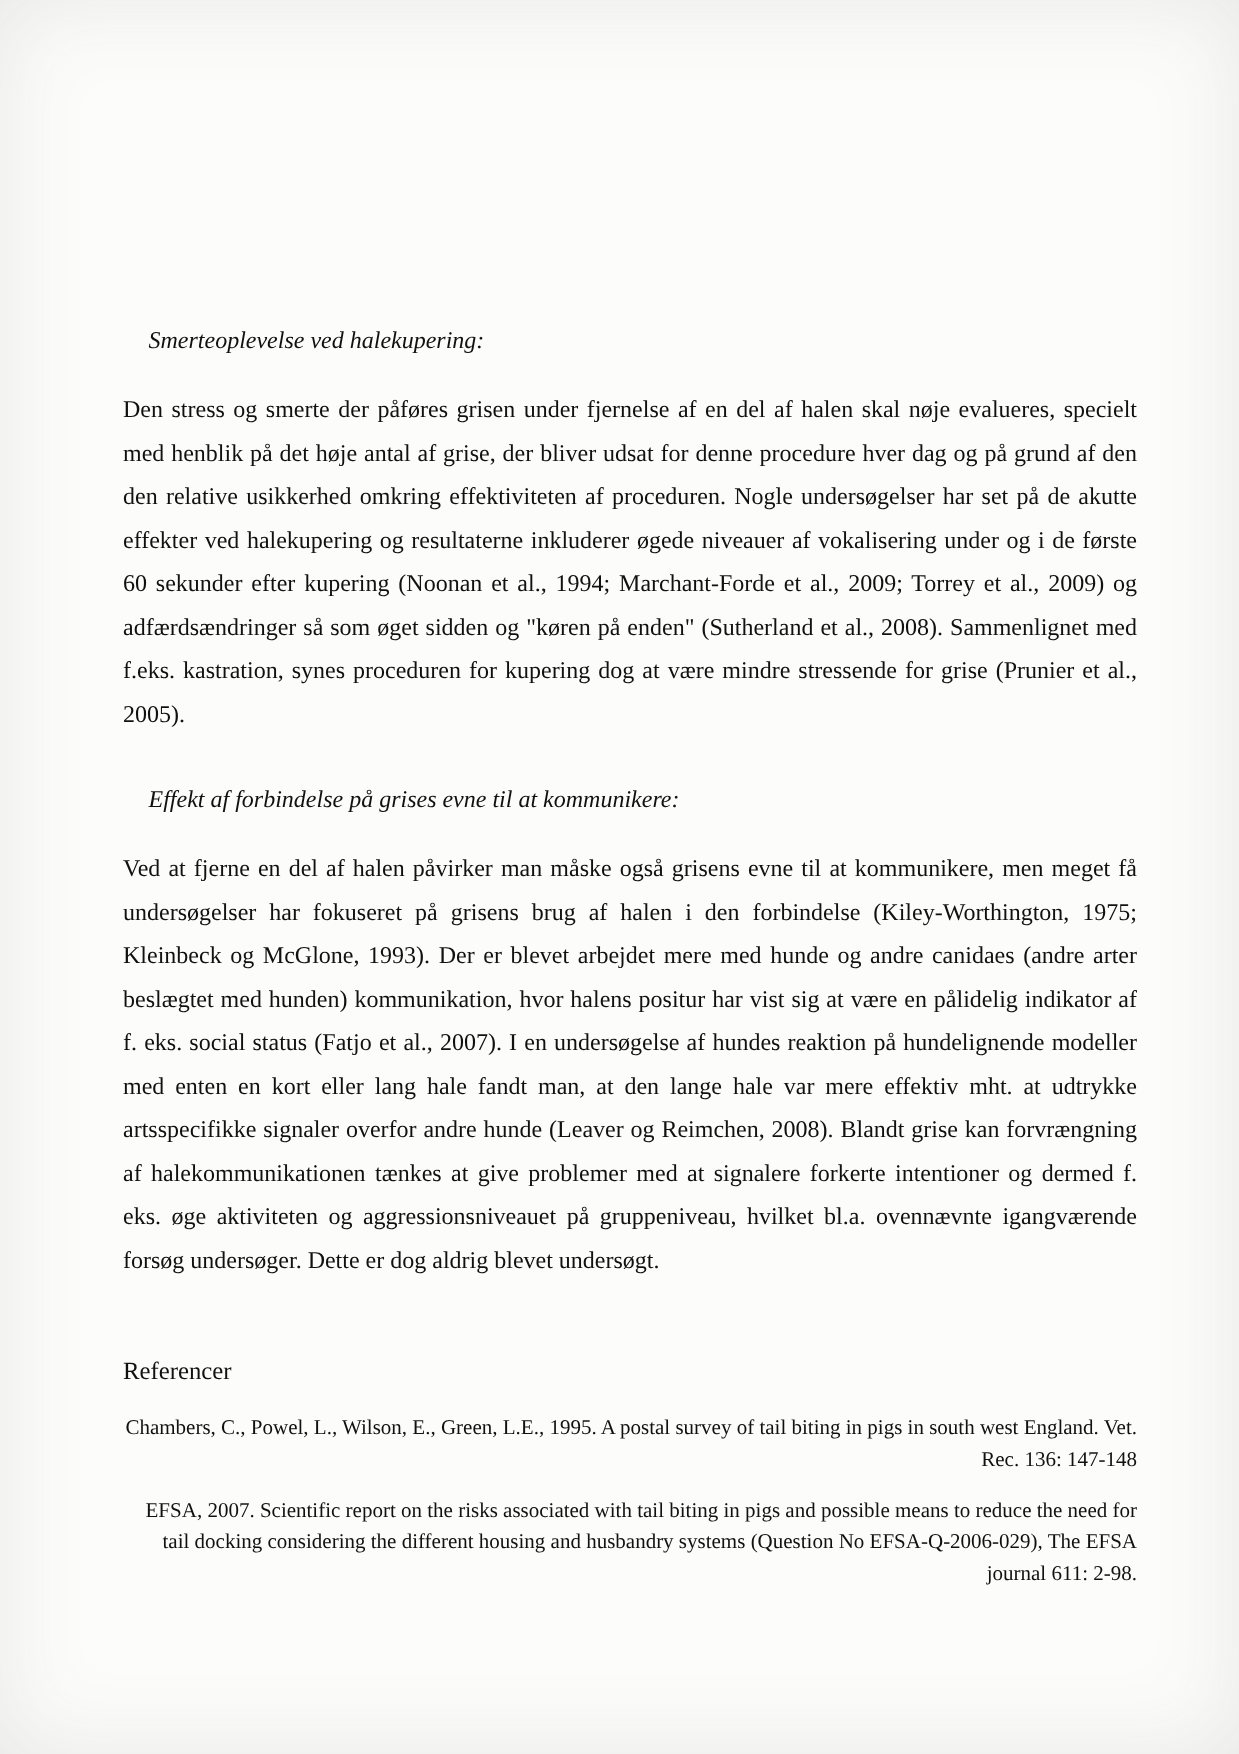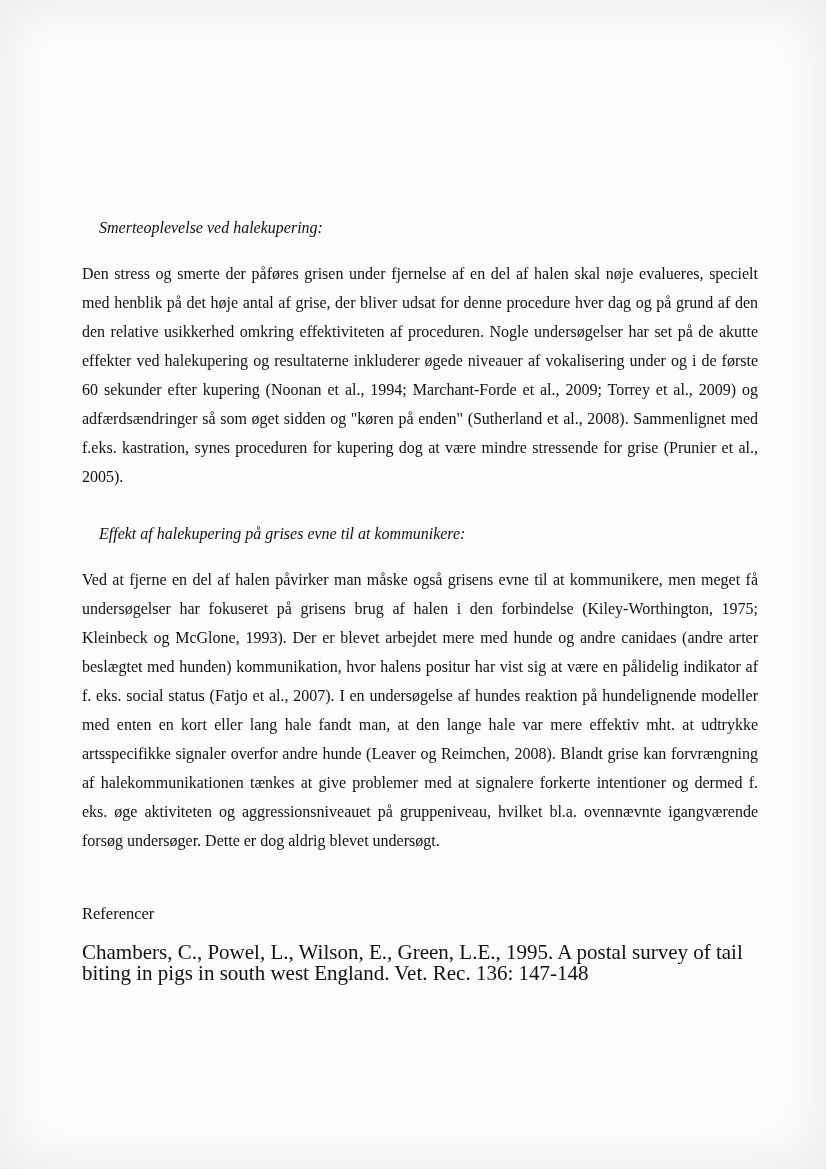--- a/index.html
+++ b/index.html
@@ -44,39 +44,40 @@
   .body-text.last {
     margin-bottom: 0;
   }
   .references-heading {
     font-weight: normal;
     font-size: 16.5px;
     line-height: 29px;
     margin: 44px 0 14px 0;
   }
   .reference {
-    font-size: 21px;
+    font-size: 14px;
     line-height: 21px;
     margin: 0 0 13px 0;
-    text-align: left;
+    text-align: right;
   }
 </style>
 </head>
 <body>
 
 <div class="scan-vignette"></div>
 
 <div class="page-content">
 
   <h3 class="section-heading">Smerteoplevelse ved halekupering:</h3>
 
   <p class="body-text">Den stress og smerte der påføres grisen under fjernelse af en del af halen skal nøje evalueres, specielt med henblik på det høje antal af grise, der bliver udsat for denne procedure hver dag og på grund af den den relative usikkerhed omkring effektiviteten af proceduren. Nogle undersøgelser har set på de akutte effekter ved halekupering og resultaterne inkluderer øgede niveauer af vokalisering under og i de første 60 sekunder efter kupering (Noonan et al., 1994; Marchant-Forde et al., 2009; Torrey et al., 2009) og adfærdsændringer så som øget sidden og "køren på enden" (Sutherland et al., 2008). Sammenlignet med f.eks. kastration, synes proceduren for kupering dog at være mindre stressende for grise (Prunier et al., 2005).</p>
 
-  <h3 class="section-heading">Effekt af halekupering på grises evne til at kommunikere:</h3>
+  <h3 class="section-heading">Effekt af forbindelse på grises evne til at kommunikere:</h3>
 
   <p class="body-text last">Ved at fjerne en del af halen påvirker man måske også grisens evne til at kommunikere, men meget få undersøgelser har fokuseret på grisens brug af halen i den forbindelse (Kiley-Worthington, 1975; Kleinbeck og McGlone, 1993). Der er blevet arbejdet mere med hunde og andre canidaes (andre arter beslægtet med hunden) kommunikation, hvor halens positur har vist sig at være en pålidelig indikator af f. eks. social status (Fatjo et al., 2007). I en undersøgelse af hundes reaktion på hundelignende modeller med enten en kort eller lang hale fandt man, at den lange hale var mere effektiv mht. at udtrykke artsspecifikke signaler overfor andre hunde (Leaver og Reimchen, 2008). Blandt grise kan forvrængning af halekommunikationen tænkes at give problemer med at signalere forkerte intentioner og dermed f. eks. øge aktiviteten og aggressionsniveauet på gruppeniveau, hvilket bl.a. ovennævnte igangværende forsøg undersøger. Dette er dog aldrig blevet undersøgt.</p>
 
   <h3 class="references-heading">Referencer</h3>
 
   <p class="reference">Chambers, C., Powel, L., Wilson, E., Green, L.E., 1995. A postal survey of tail biting in pigs in south west England. Vet. Rec. 136: 147-148</p>
 
+  <p class="reference">EFSA, 2007. Scientific report on the risks associated with tail biting in pigs and possible means to reduce the need for tail docking considering the different housing and husbandry systems (Question No EFSA-Q-2006-029), The EFSA journal 611: 2-98.</p>
 
 </div>
 
 </body></html>

